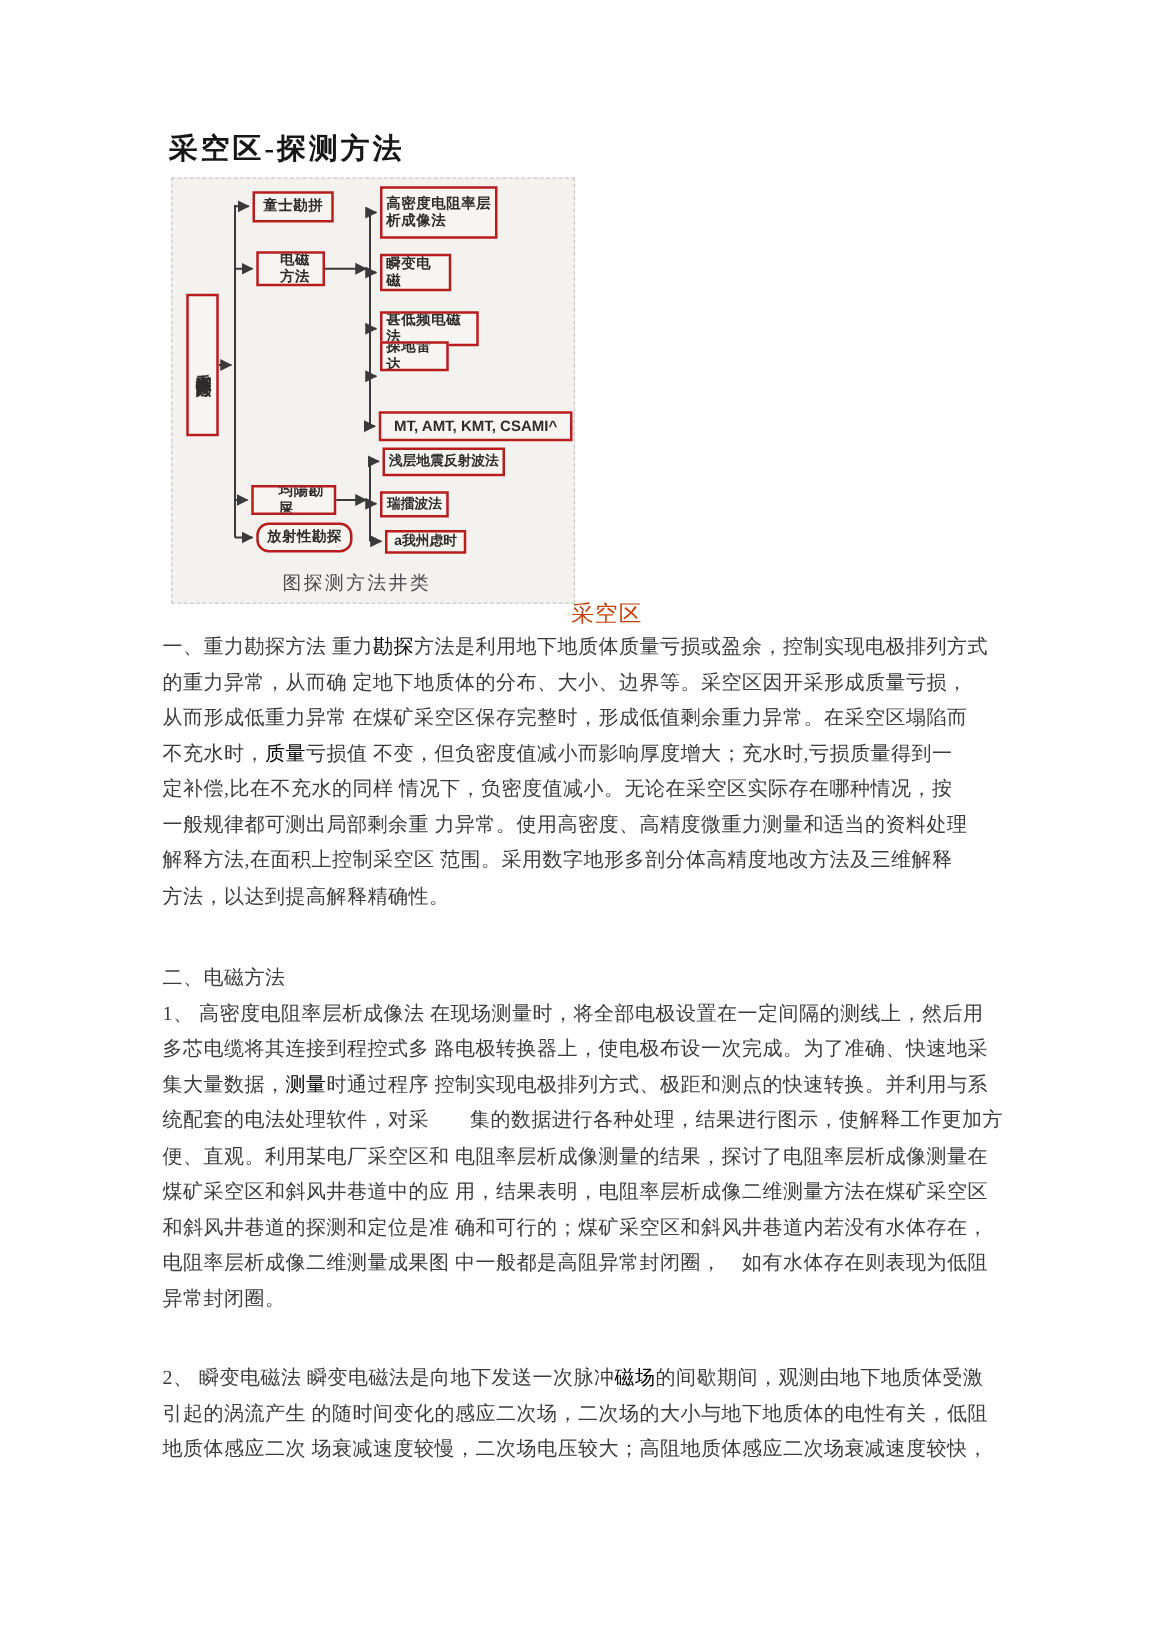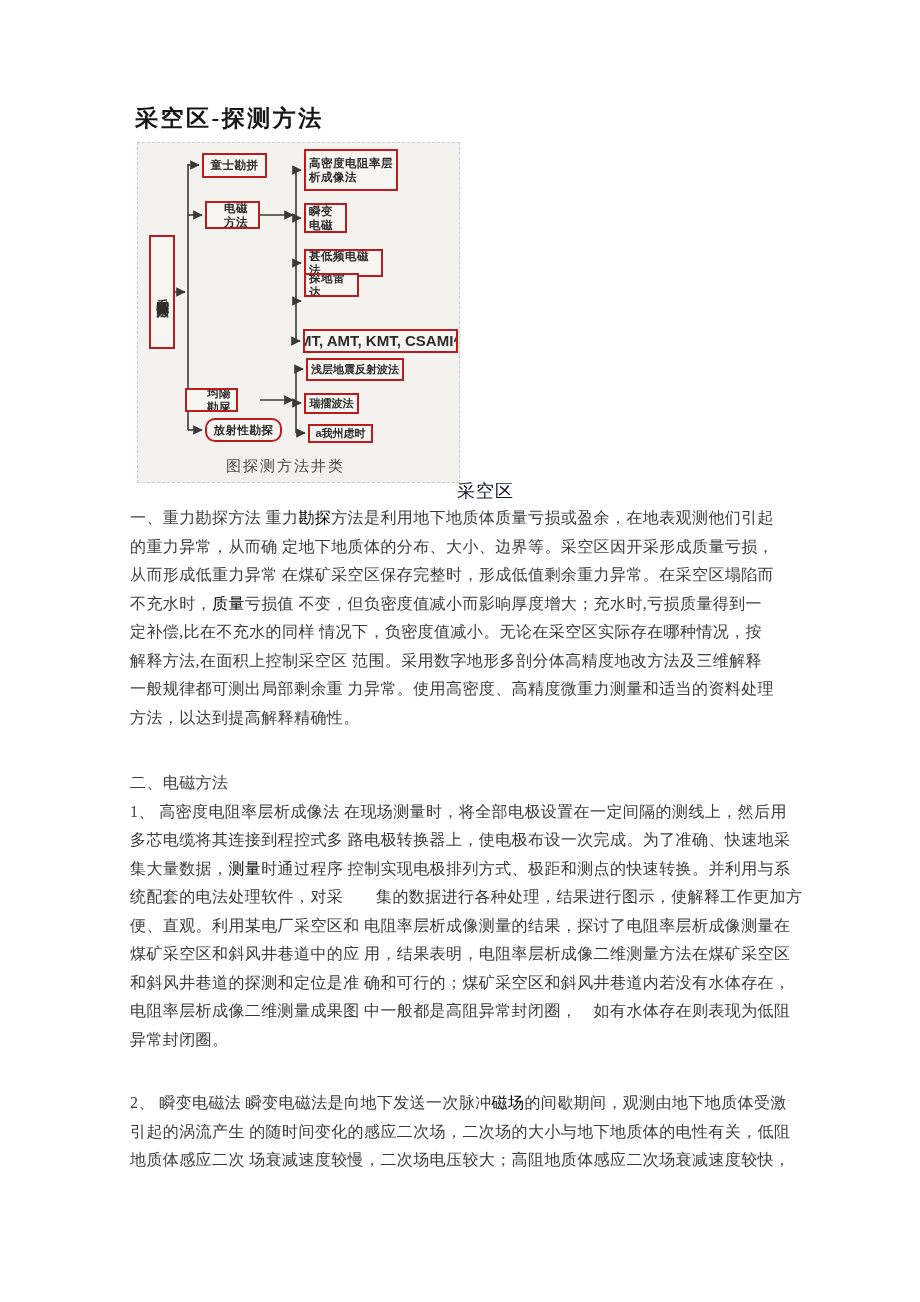--- a/index.html
+++ b/index.html
@@ -21,29 +21,29 @@
     position:absolute;box-sizing:border-box;border:2px solid #b91c1c;
     background:#f6f5f2;display:flex;align-items:center;justify-content:center;
     font-size:11.5px;font-weight:bold;color:#2e2d2b;letter-spacing:0.5px;
     line-height:1.25;text-align:left;padding:1px 3px;overflow:hidden;
     font-family:"Liberation Sans", sans-serif;
   }
   .rootbox{
     writing-mode:vertical-rl;text-orientation:upright;font-size:12.5px;
     letter-spacing:1px;justify-content:center;
   }
-  .mtbox{font-size:15px;letter-spacing:0;white-space:nowrap;}
+  .mtbox{font-size:12px;letter-spacing:0;white-space:nowrap;}
   .smallbox{font-size:11px;letter-spacing:0;}
   .figcaption{
     position:absolute;left:88px;top:314px;font-size:15px;color:#4a4a4a;
     letter-spacing:2px;white-space:nowrap;
   }
   
   .sec-heading{
-    position:absolute;left:457px;top:479px;font-size:18px;color:#0f172a;
+    position:absolute;left:457px;top:479px;font-size:18px;color:#c2410c;
     letter-spacing:1px;white-space:nowrap;
   }
   .para{position:absolute;left:130px;width:670px;}
   .line{
     height:28.5px;line-height:28.5px;font-size:16px;letter-spacing:0.4px;
     white-space:pre;color:#3c3c3c;
   }
   .lk{color:#000000;text-decoration:none;cursor:pointer;}
 </style>
 </head>
@@ -79,46 +79,46 @@
         <line x1="158" y1="226" x2="165" y2="226" marker-end="url(#arr)"></line>
         <line x1="158" y1="260" x2="163" y2="260" marker-end="url(#arr)"></line>
         <line x1="158" y1="290" x2="167" y2="290" marker-end="url(#arr)"></line>
       </g>
     </svg>
 
     <div class="nodebox rootbox" style="left:11px;top:92px;width:26px;height:114px;">采空区探测方法</div>
 
     <div class="nodebox" style="left:64px;top:10px;width:65px;height:25px;">童士勘拼</div>
     <div class="nodebox" style="left:67px;top:58px;width:55px;height:28px;padding-left:17px;">电磁方法</div>
-    <div class="nodebox" style="left:47px;top:245px;width:53px;height:24px;padding-left:20px;">均陽勘屎</div>
+    <div class="nodebox" style="left:63px;top:245px;width:68px;height:24px;padding-left:20px;">均陽勘屎</div>
     <div class="nodebox" style="left:67px;top:275px;width:77px;height:24px;border-radius:10px;">放射性勘探</div>
 
     <div class="nodebox" style="left:166px;top:6px;width:94px;height:42px;">高密度电阻率层析成像法</div>
-    <div class="nodebox" style="left:166px;top:60px;width:43px;height:30px;">瞬变电磁</div>
+    <div class="nodebox" style="left:166px;top:60px;width:57px;height:30px;">瞬变电磁</div>
     <div class="nodebox" style="left:166px;top:106px;width:79px;height:28px;">甚低频电磁法</div>
     <div class="nodebox" style="left:166px;top:130px;width:55px;height:24px;">探地雷达</div>
     <div class="nodebox mtbox" style="left:165px;top:186px;width:155px;height:24px;">MT, AMT, KMT, CSAMI^</div>
 
     <div class="nodebox smallbox" style="left:168px;top:215px;width:98px;height:23px;">浅层地震反射波法</div>
     <div class="nodebox smallbox" style="left:166px;top:250px;width:55px;height:21px;">瑞擂波法</div>
     <div class="nodebox smallbox" style="left:170px;top:281px;width:65px;height:19px;">a我州虑时</div>
 
     <div class="figcaption">图探测方法井类</div>
   </div>
 
   <div class="sec-heading">采空区</div>
 
   <div class="para" style="top:504px;">
-    <div class="line"><span>一、重力勘探方法 重力</span><a class="lk">勘探</a><span>方法是利用地下地质体质量亏损或盈余，在地表观测他们引起</span></div>
+    <div class="line"><span>一、重力勘探方法 重力</span><a class="lk">勘探</a><span>方法是利用地下地质体质量亏损或盈余，控制实现电极排列方式</span></div>
     <div class="line">的重力异常，从而确 定地下地质体的分布、大小、边界等。采空区因开采形成质量亏损，</div>
     <div class="line">从而形成低重力异常 在煤矿采空区保存完整时，形成低值剩余重力异常。在采空区塌陷而</div>
     <div class="line"><span>不充水时，</span><a class="lk">质量</a><span>亏损值 不变，但负密度值减小而影响厚度增大；充水时,亏损质量得到一</span></div>
     <div class="line">定补偿,比在不充水的同样 情况下，负密度值减小。无论在采空区实际存在哪种情况，按</div>
+    <div class="line">一般规律都可测出局部剩余重 力异常。使用高密度、高精度微重力测量和适当的资料处理</div>
     <div class="line">解释方法,在面积上控制采空区 范围。采用数字地形多剖分体高精度地改方法及三维解释</div>
-    <div class="line">一般规律都可测出局部剩余重 力异常。使用高密度、高精度微重力测量和适当的资料处理</div>
     <div class="line">方法，以达到提高解释精确性。</div>
   </div>
 
   <div class="para" style="top:769px;">
     <div class="line">二、电磁方法</div>
     <div class="line">1、 高密度电阻率层析成像法 在现场测量时，将全部电极设置在一定间隔的测线上，然后用</div>
     <div class="line">多芯电缆将其连接到程控式多 路电极转换器上，使电极布设一次完成。为了准确、快速地采</div>
     <div class="line"><span>集大量数据，</span><a class="lk">测量</a><span>时通过程序 控制实现电极排列方式、极距和测点的快速转换。并利用与系</span></div>
     <div class="line">统配套的电法处理软件，对采　　集的数据进行各种处理，结果进行图示，使解释工作更加方</div>
     <div class="line">便、直观。利用某电厂采空区和 电阻率层析成像测量的结果，探讨了电阻率层析成像测量在</div>

